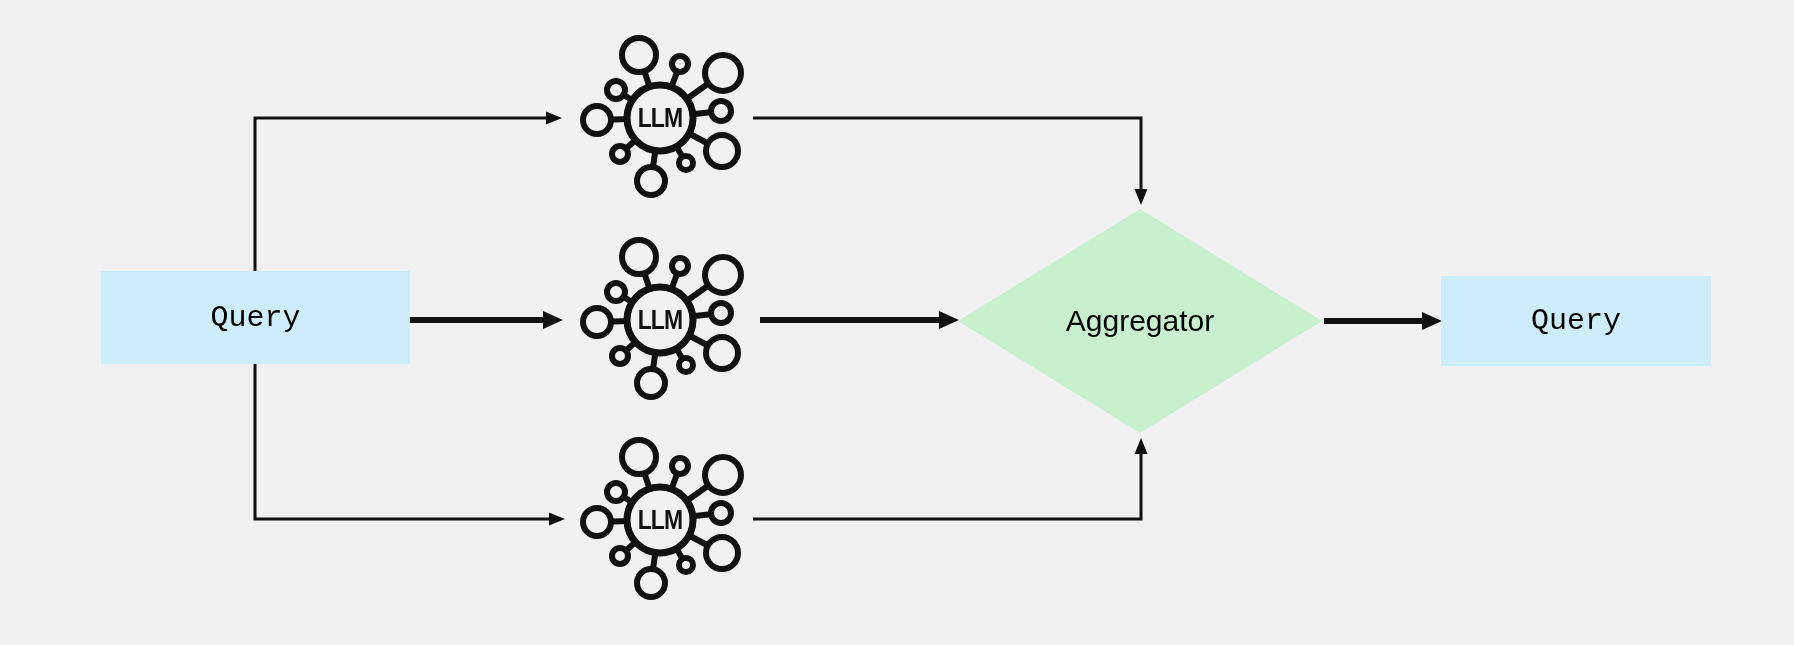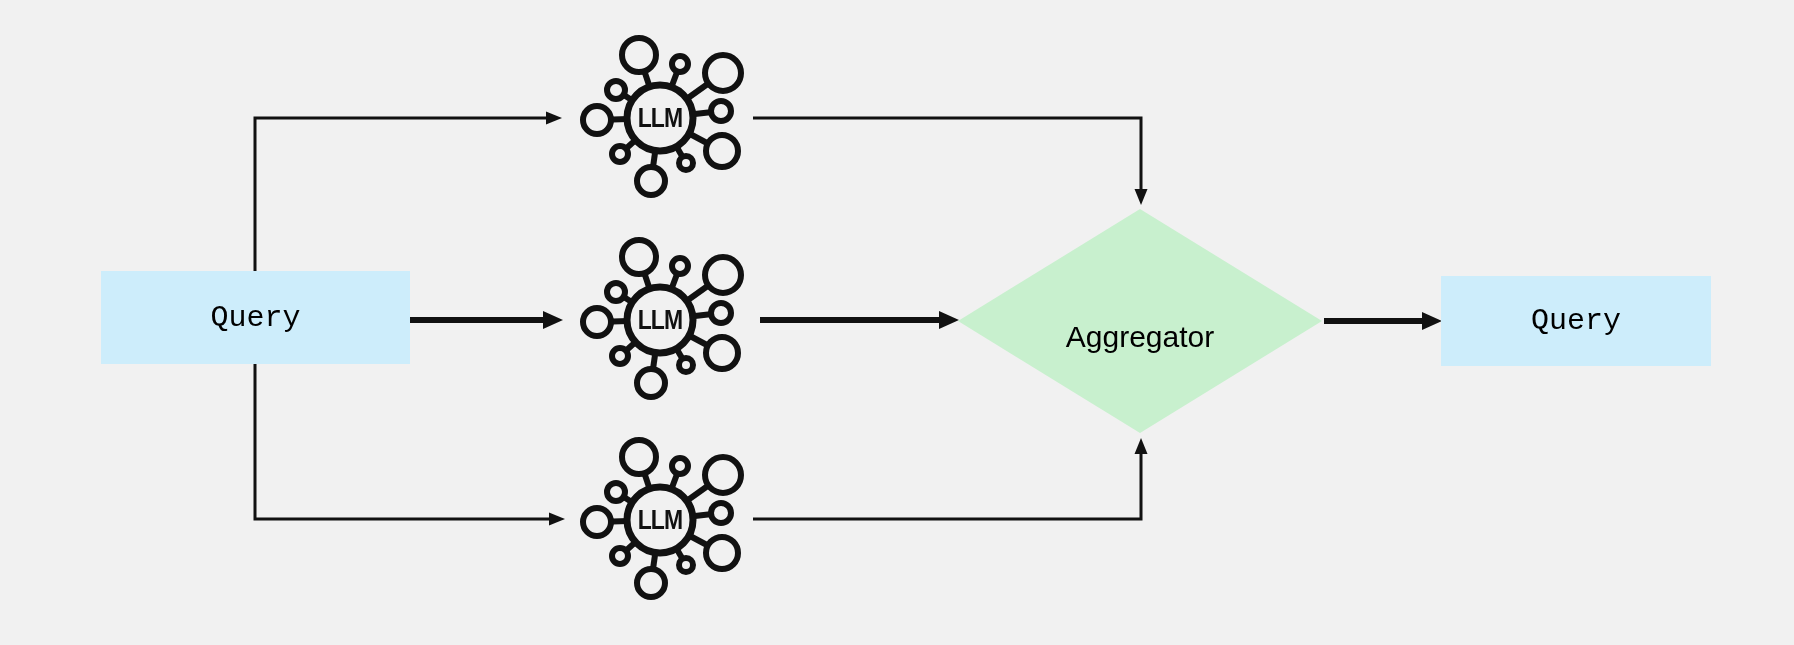--- a/index.html
+++ b/index.html
@@ -28,21 +28,21 @@
     display:flex;align-items:center;justify-content:center;
     font-size:30px;color:#000;font-family:Liberation Mono, monospace;
   }
   #box-input{left:101px;top:271px;width:309px;height:93px;}
   #box-output{left:1441px;top:276px;width:270px;height:90px;}
 
   .diamond-wrap{position:absolute;left:958px;top:209px;width:364px;height:224px;}
   .diamond-shape{position:absolute;left:0;top:0;width:364px;height:224px;}
   .diamond-shape polygon{fill:var(--green);}
   .diamond-label{
-    position:absolute;left:0;top:16px;width:364px;height:224px;
+    position:absolute;left:0;top:0;width:364px;height:224px;
     display:flex;align-items:center;justify-content:center;
     font-size:30px;color:#000;
   }
 
   .llm-icon{position:absolute;width:210px;height:210px;}
   #llm-top{left:555px;top:13px;}
   #llm-mid{left:555px;top:215px;}
   #llm-bot{left:555px;top:415px;}
   .spoke{stroke:var(--ink);stroke-width:6px;}
   .orb{fill:var(--bg);stroke:var(--ink);stroke-width:6px;}

